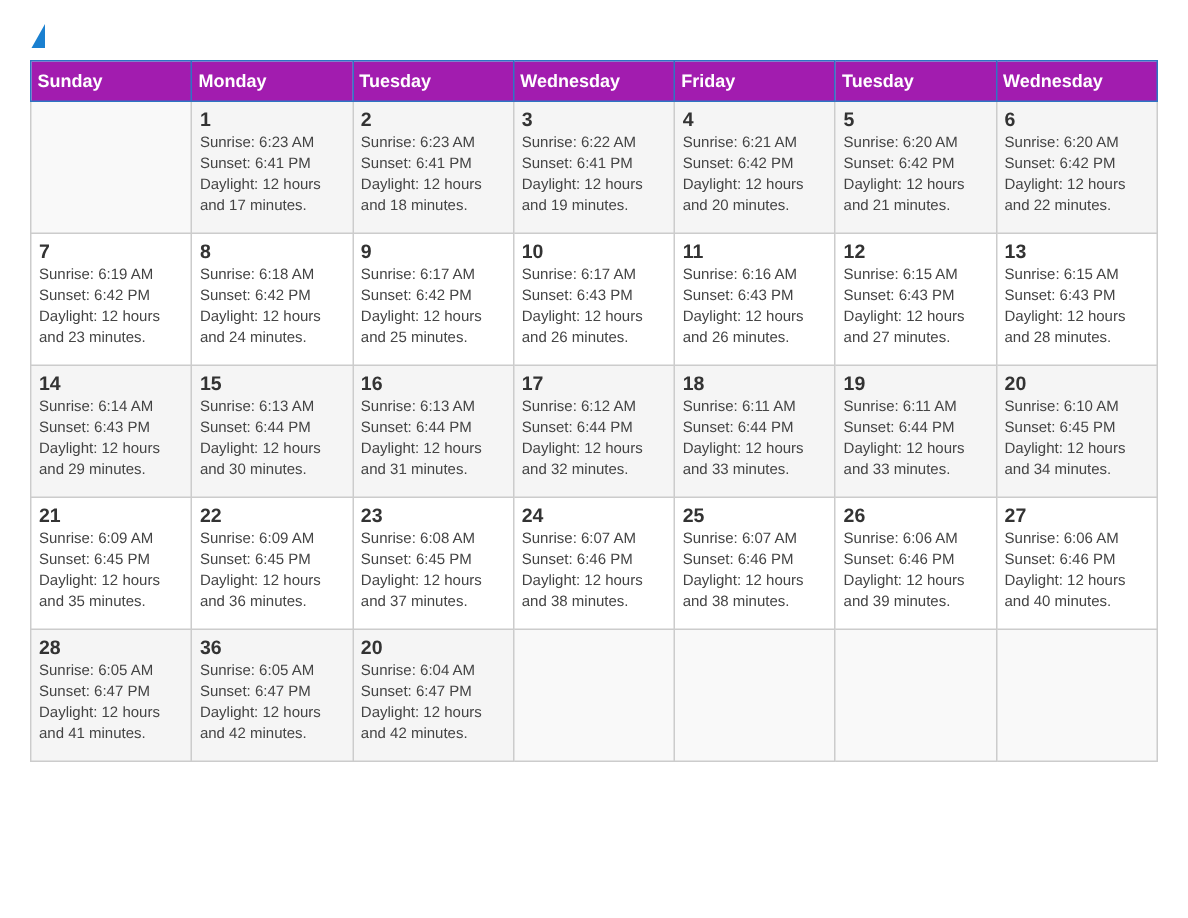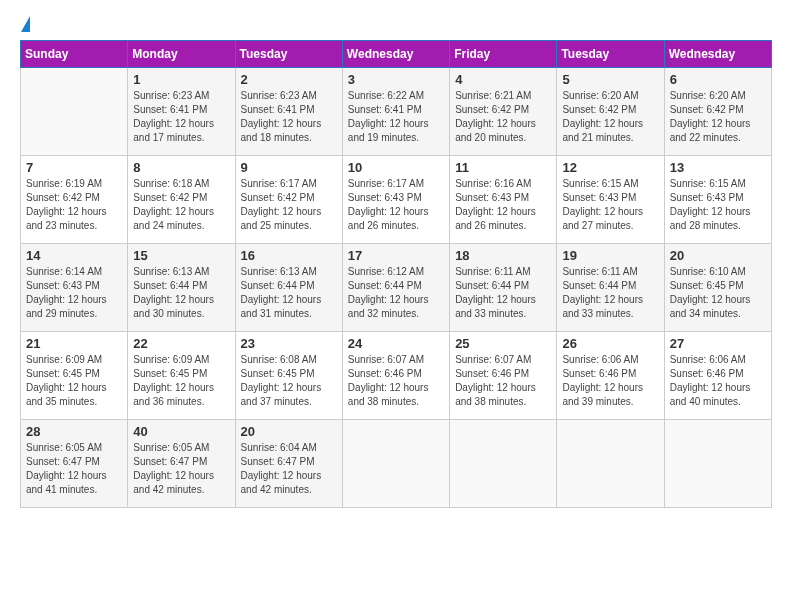--- a/index.html
+++ b/index.html
@@ -255,21 +255,21 @@
             <span class="day-number">27</span>
             <div class="day-info">Sunrise: 6:06 AM<br>Sunset: 6:46 PM<br>Daylight: 12 hours and 40 minutes.</div>
           </td>
         </tr>
         <tr>
           <td>
             <span class="day-number">28</span>
             <div class="day-info">Sunrise: 6:05 AM<br>Sunset: 6:47 PM<br>Daylight: 12 hours and 41 minutes.</div>
           </td>
           <td>
-            <span class="day-number">40</span>
+            <span class="day-number">36</span>
             <div class="day-info">Sunrise: 6:05 AM<br>Sunset: 6:47 PM<br>Daylight: 12 hours and 42 minutes.</div>
           </td>
           <td>
             <span class="day-number">20</span>
             <div class="day-info">Sunrise: 6:04 AM<br>Sunset: 6:47 PM<br>Daylight: 12 hours and 42 minutes.</div>
           </td>
           <td class="empty"></td>
           <td class="empty"></td>
           <td class="empty"></td>
           <td class="empty"></td>

